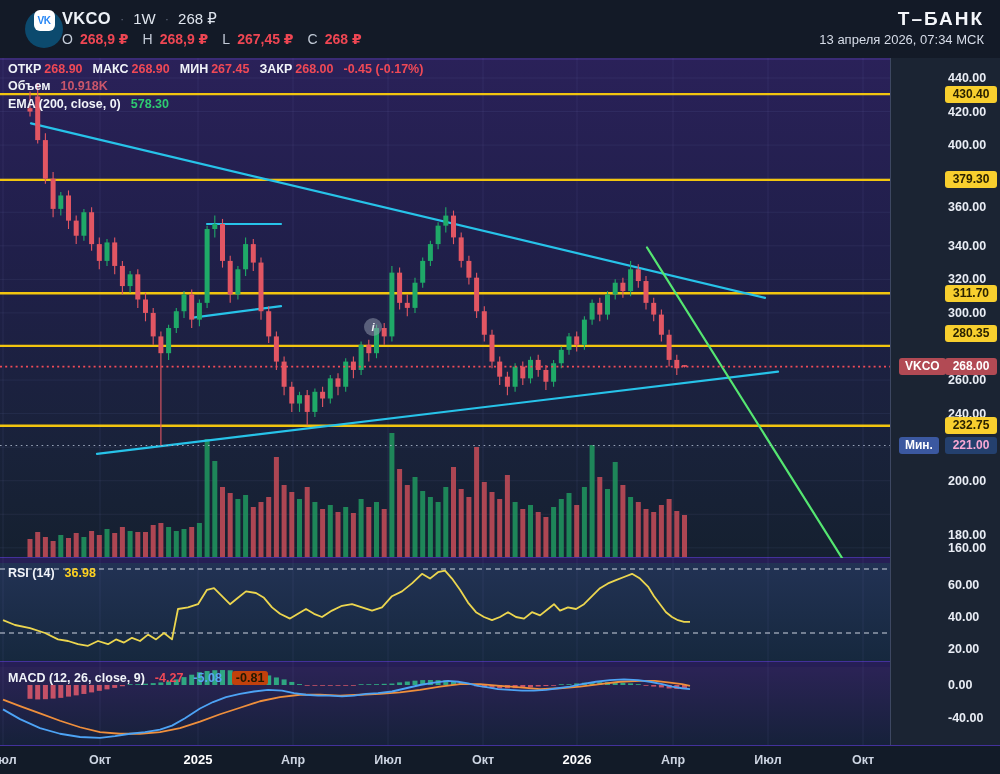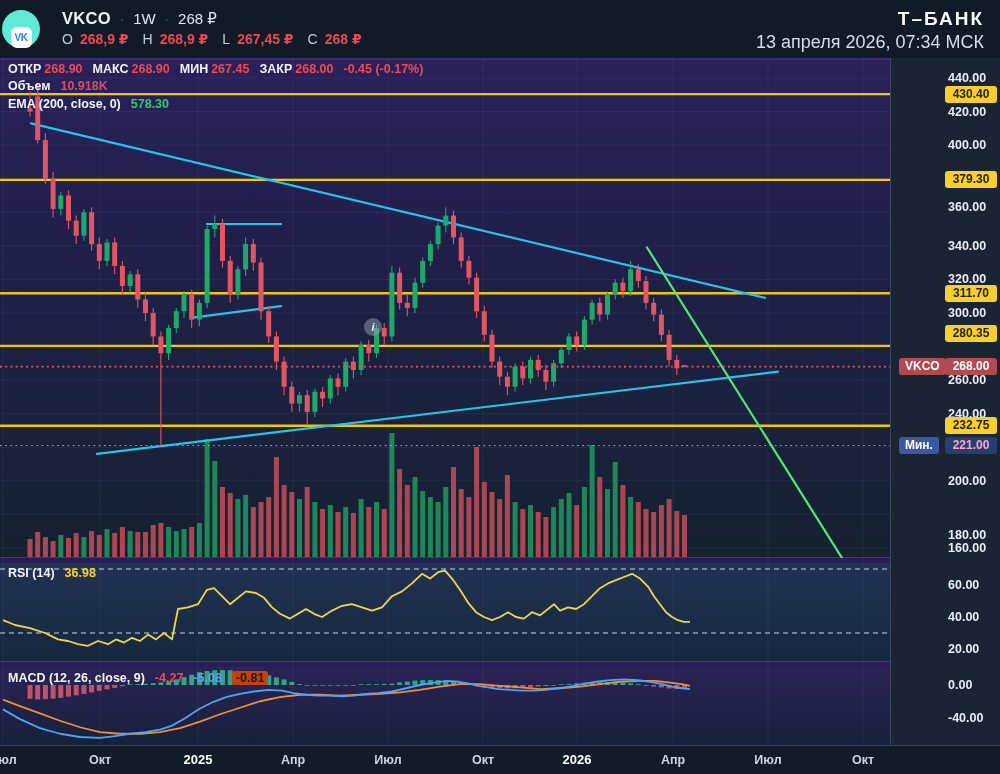--- a/index.html
+++ b/index.html
@@ -1,34 +1,34 @@
 <!DOCTYPE html>
 <html><head>
 <meta charset="utf-8">
 <style>
   html,body{margin:0;padding:0;background:#0d1320;}
   *{box-sizing:border-box;}
   #stage{position:relative;width:1000px;height:774px;overflow:hidden;
     font-family:"Liberation Sans","DejaVu Sans",sans-serif;background:#131a27;}
   
   #header{position:absolute;left:0;top:0;width:1000px;height:58px;background:#131a27;z-index:30;}
-  #vk-logo{position:absolute;left:2px;top:10px;width:38px;height:38px;border-radius:50%;
-    background:#5eead4;display:flex;align-items:flex-end;justify-content:center;}
+  #vk-logo{position:absolute;left:25px;top:10px;width:38px;height:38px;border-radius:50%;
+    background:#0c4a6e;display:flex;align-items:flex-start;justify-content:center;}
   #vk-logo .sq{width:21px;height:21px;background:#fff;border-radius:6px;display:flex;
     align-items:center;justify-content:center;font-weight:bold;font-size:10px;color:#2787f5;letter-spacing:-0.5px;}
   .title-row{position:absolute;left:62px;top:9px;display:flex;align-items:center;gap:9px;
     font-size:16.5px;color:#eef2f8;}
   .title-row .sym{font-weight:bold;letter-spacing:.3px;}
   .title-row .dot{color:#5d6678;font-size:13px;}
   .title-row .itv,.title-row .pr{color:#dfe5ee;font-size:15px;}
   .ohlc-row{position:absolute;left:62px;top:31px;display:flex;gap:14px;font-size:14px;}
   .ohlc-row .k{color:#c3cbd8;margin-right:4px;}
   .ohlc-row .v{color:#ef4653;font-weight:bold;}
   #brand{position:absolute;right:16px;top:8px;font-size:19px;font-weight:bold;color:#f4f6fa;letter-spacing:2px;}
-  #hdate{position:absolute;right:16px;top:32px;font-size:18px;color:#d6dce8;}
+  #hdate{position:absolute;right:16px;top:32px;font-size:13px;color:#d6dce8;}
   
   .pane{position:absolute;left:0;width:1000px;}
   #pane-main{top:58px;height:499px;background:linear-gradient(180deg,#2a2159 0%,#201f4a 38%,#19223a 78%,#152030 100%);}
   #sep1{top:557px;height:6px;background:#261e55;border-top:1px solid #43319b;}
   #pane-rsi{top:563px;height:98px;background:linear-gradient(180deg,#223254 0%,#16283e 100%);}
   #sep2{top:661px;height:6px;background:#261e55;border-top:1px solid #43319b;}
   #pane-macd{top:667px;height:78px;background:linear-gradient(180deg,#2b2356 0%,#16213a 100%);}
   #sep0{top:58px;height:2px;background:#3a2b76;}
   #time-axis-bg{top:745px;height:29px;background:#121b28;border-top:1px solid #43319b;}
   #gutter{position:absolute;left:890px;top:58px;width:110px;height:687px;background:#1b2433;

